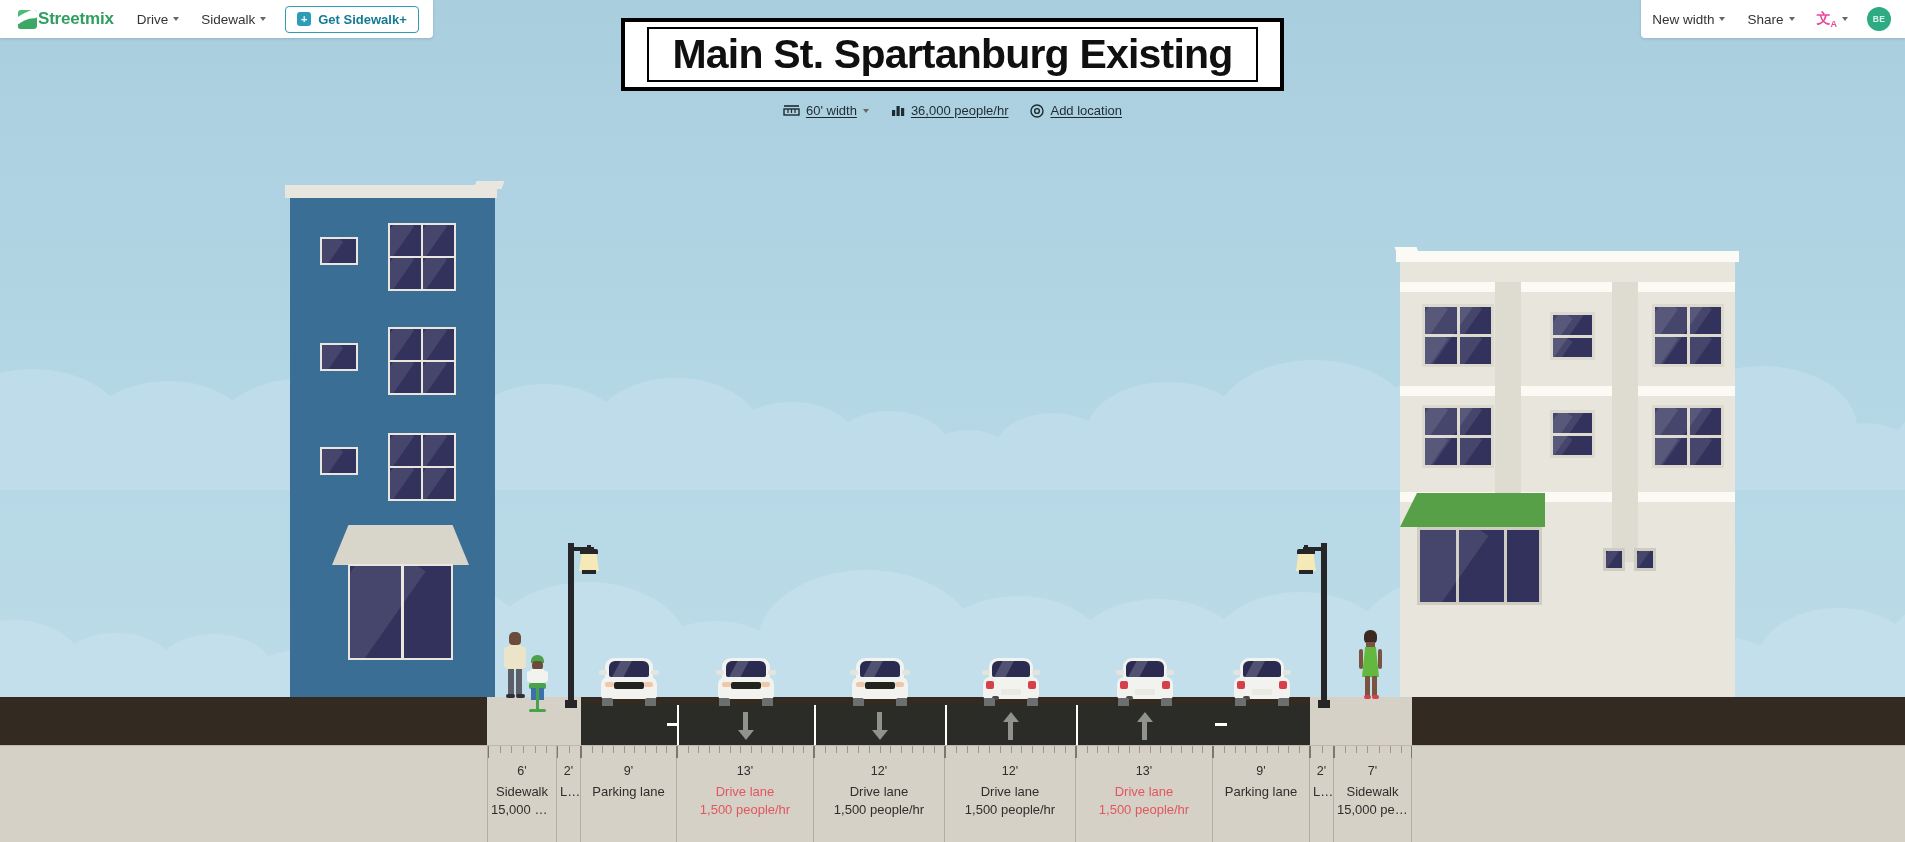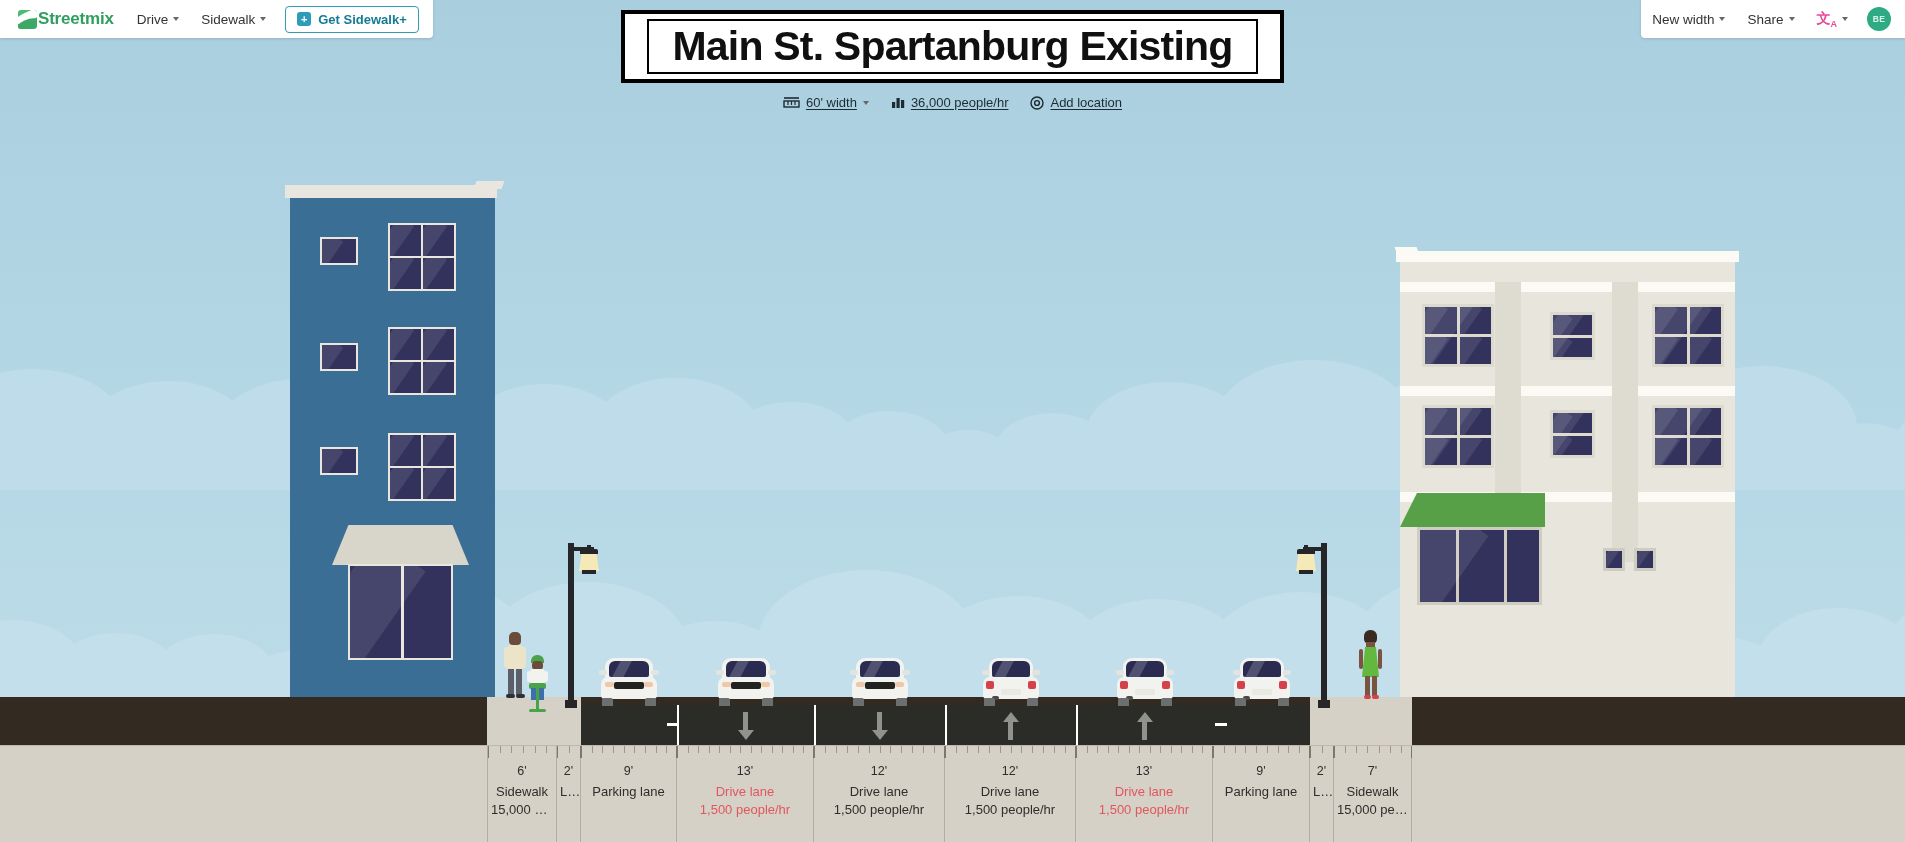--- a/index.html
+++ b/index.html
@@ -50,21 +50,21 @@
   }
   .avatar{
     width:24px;height:24px;border-radius:50%;background:#2fab83;color:#d9f5ea;
     display:flex;align-items:center;justify-content:center;font-size:8.5px;font-weight:bold;
     margin:0 10px 0 8px; cursor:pointer; letter-spacing:.3px;
   }
   .lang-icon{ font-size:14px; color:#ec4899; font-weight:bold; }
 
   
   #street-heading{
-    position:absolute; top:10px; left:0; width:1905px;
+    position:absolute; top:18px; left:0; width:1905px;
     display:flex; flex-direction:column; align-items:center; z-index:35;
   }
   .sign{
     background:#fff; border:4px solid #000; padding:5px 22px;
     box-shadow:0 0 0 3px #fff inset;
   }
   .sign-inner{
     border:2px solid #000; padding:4px 24px;
   }
   .street-name{

